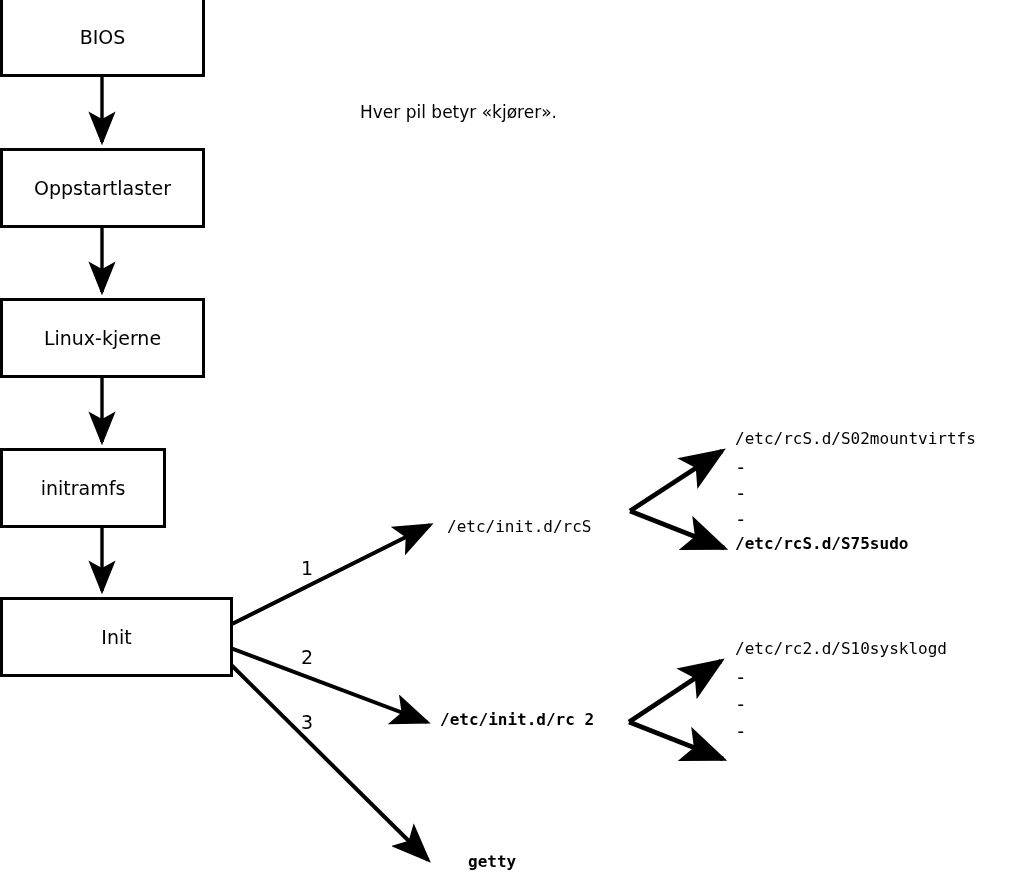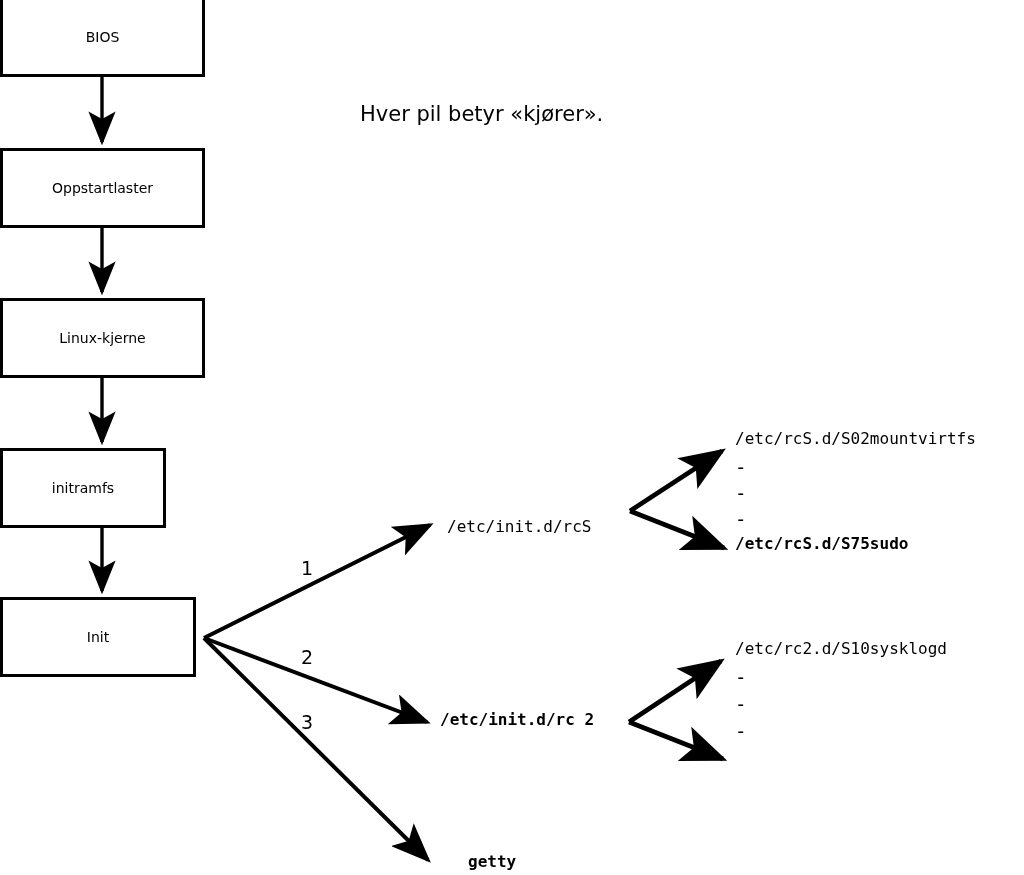--- a/index.html
+++ b/index.html
@@ -35,21 +35,21 @@
     position: absolute;
     box-sizing: border-box;
     border: 3px solid #000000;
     background: #ffffff;
     display: flex;
     align-items: center;
     justify-content: center;
   }
   .node-label {
     font-family: "DejaVu Sans", sans-serif;
-    font-size: 14px;
+    font-size: 19px;
     line-height: 1;
     color: #000000;
     white-space: nowrap;
   }
   .mono-label {
     position: absolute;
     font-family: "DejaVu Sans Mono", monospace;
     font-size: 16px;
     line-height: 1;
     color: #000000;
@@ -66,21 +66,21 @@
   .edge-number {
     position: absolute;
     font-family: "DejaVu Sans", sans-serif;
     font-size: 19px;
     line-height: 1;
     color: #000000;
   }
   .caption-text {
     position: absolute;
     font-family: "DejaVu Sans", sans-serif;
-    font-size: 21px;
+    font-size: 17px;
     line-height: 1;
     color: #000000;
     white-space: nowrap;
   }
 </style>
 </head>
 <body>
 
 <div id="diagram-root">
 
@@ -140,21 +140,21 @@
   </div>
 
   <div class="node-box" style="left:0px; top:148px; width:205px; height:80px;">
     <span class="node-label">Oppstartlaster</span>
   </div>
 
   <div class="node-box" style="left:0px; top:448px; width:166px; height:80px;">
     <span class="node-label">initramfs</span>
   </div>
 
-  <div class="node-box" style="left:0px; top:597px; width:196px; height:80px;">
+  <div class="node-box" style="left:0px; top:597px; width:233px; height:80px;">
     <span class="node-label">Init</span>
   </div>
 
   <div class="edge-number" style="left:301px; top:559px;">1</div>
   <div class="edge-number" style="left:301px; top:648px;">2</div>
   <div class="edge-number" style="left:301px; top:713px;">3</div>
 
   <div class="mono-label" style="left:447px; top:519px;">/etc/init.d/rcS</div>
   <div class="mono-label" style="left:440px; top:712px;font-weight:bold;">/etc/init.d/rc 2</div>
   <div class="mono-label" style="left:468px; top:854px;font-weight:bold;">getty</div>

